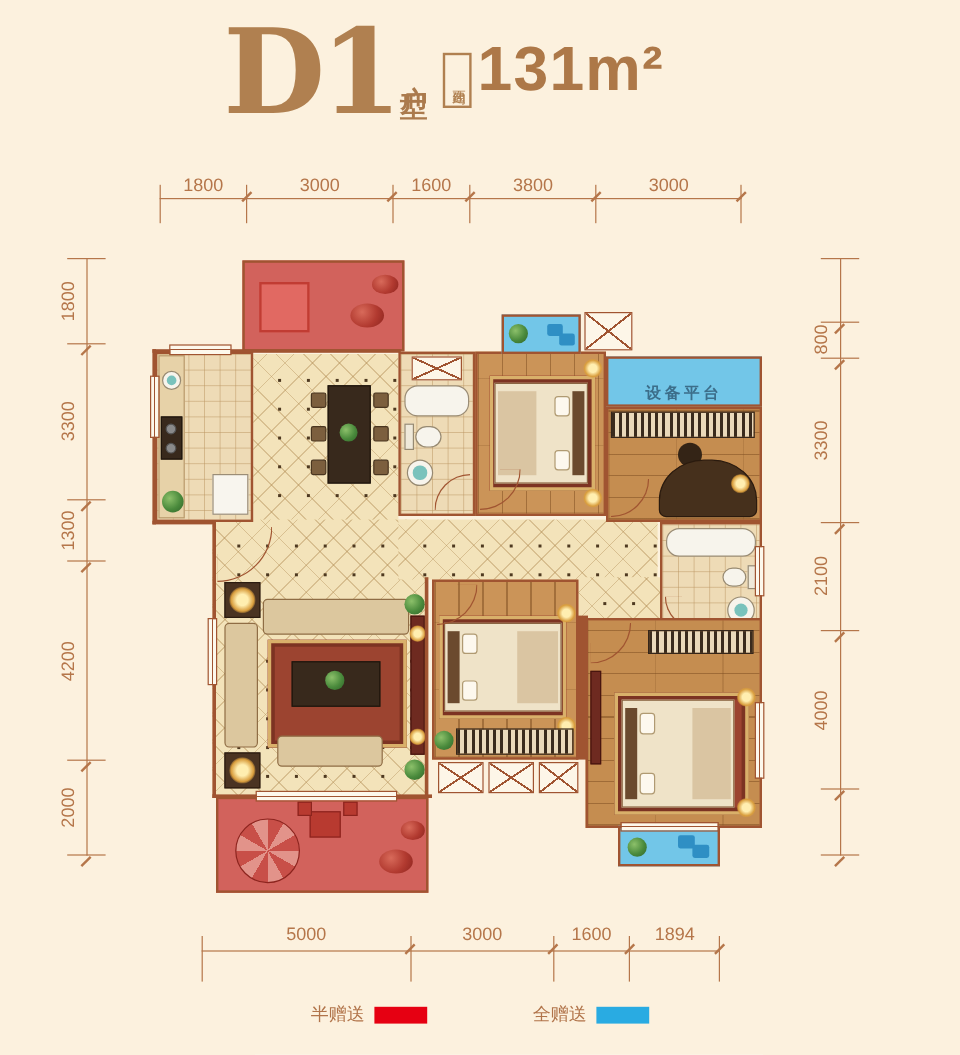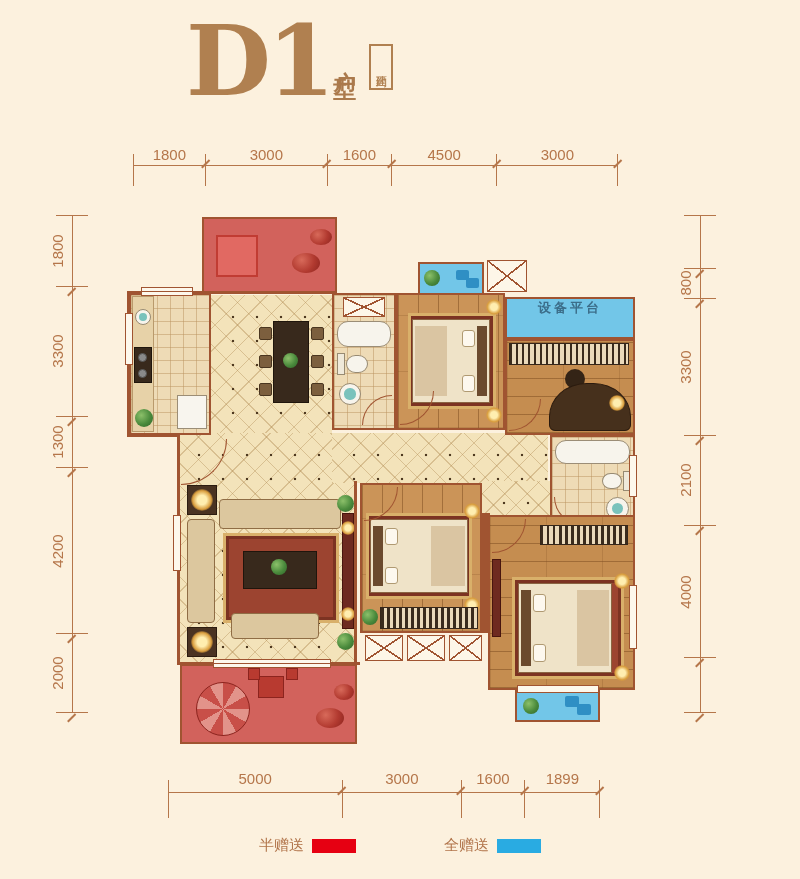--- a/index.html
+++ b/index.html
@@ -67,21 +67,21 @@
       linear-gradient(rgba(186,148,96,.5) 1px,transparent 1px),
       linear-gradient(90deg,rgba(186,148,96,.5) 1px,transparent 1px);background-size:13px 13px;}
   .f-wood-v{background-color:#cb9458;background-image:
       repeating-linear-gradient(90deg,rgba(122,74,30,.5) 0 1px,transparent 1px 20px),
       repeating-linear-gradient(0deg,rgba(122,74,30,.22) 0 1px,transparent 1px 56px);}
   .f-wood-h{background-color:#c58d50;background-image:
       repeating-linear-gradient(0deg,rgba(122,74,30,.5) 0 1px,transparent 1px 18px),
       repeating-linear-gradient(90deg,rgba(122,74,30,.22) 0 1px,transparent 1px 56px);}
   .f-red{background:#d2625c;}
   .f-blue{background:#72c6e8;}
-  .center{display:flex;align-items:flex-start;justify-content:center;}
+  .center{display:flex;align-items:flex-end;justify-content:center;}
   .plat-label{color:#3c6e8a;font-size:13px;letter-spacing:3px;font-weight:bold;}
   .win-h{border:1.5px solid #a05431;background:linear-gradient(to bottom,#fdf8ec 0 42%,#a05431 42% 58%,#fdf8ec 58% 100%);}
   .win-v{border:1.5px solid #a05431;background:linear-gradient(to right,#fdf8ec 0 42%,#a05431 42% 58%,#fdf8ec 58% 100%);}
   .xbox{border:1.5px solid #a05431;background-color:#fdf6e8;background-image:
       linear-gradient(to top right,transparent calc(50% - 0.8px),#a05431 calc(50% - 0.8px) calc(50% + 0.8px),transparent calc(50% + 0.8px)),
       linear-gradient(to bottom right,transparent calc(50% - 0.8px),#a05431 calc(50% - 0.8px) calc(50% + 0.8px),transparent calc(50% + 0.8px));}
   .arc{border-top:1.6px solid #a05431;border-right:1.6px solid #a05431;border-radius:0 100% 0 0;}
   .rug{background:#9c4430;box-shadow:inset 0 0 0 3px #d9b06a,inset 0 0 0 6px #7c3322;}
   .bed{background:#efe3c8;border:1.5px solid #8a6442;}
   .hb{background:#6b4a2e;}
@@ -118,53 +118,54 @@
   .sw-blue{background:#29abe2;}
 </style>
 </head>
 <body>
 
 <div class="page">
 
   <div class="t-d1">D1</div>
   <div class="t-huxing">户型</div>
   <div class="t-jmbox">建面约</div>
+  <div class="t-area">131m²</div>
 
   <div class="ruler ruler-top">
     <i class="etick"></i>
     <div class="seg" style="flex-basis:15%">
         <b>1800</b>
       </div>
     <div class="seg" style="flex-basis:25%">
         <b>3000</b>
       </div>
     <div class="seg" style="flex-basis:13.333%">
         <b>1600</b>
       </div>
     <div class="seg" style="flex-basis:21.667%">
-        <b>4500</b>
+        <b>3800</b>
       </div>
     <div class="seg" style="flex-basis:25%">
         <b>3000</b>
       </div>
   </div>
 
   <div class="ruler ruler-bottom">
     <i class="etick"></i>
     <div class="seg" style="flex-basis:40.367%">
         <b>5000</b>
       </div>
     <div class="seg" style="flex-basis:27.523%">
         <b>3000</b>
       </div>
     <div class="seg" style="flex-basis:14.679%">
         <b>1600</b>
       </div>
     <div class="seg" style="flex-basis:17.431%">
-        <b>1899</b>
+        <b>1894</b>
       </div>
   </div>
 
   <div class="ruler ruler-left">
     <i class="etick"></i>
     <div class="seg" style="flex-basis:14.286%">
         <b>1800</b>
       </div>
     <div class="seg" style="flex-basis:26.19%">
         <b>3300</b>

